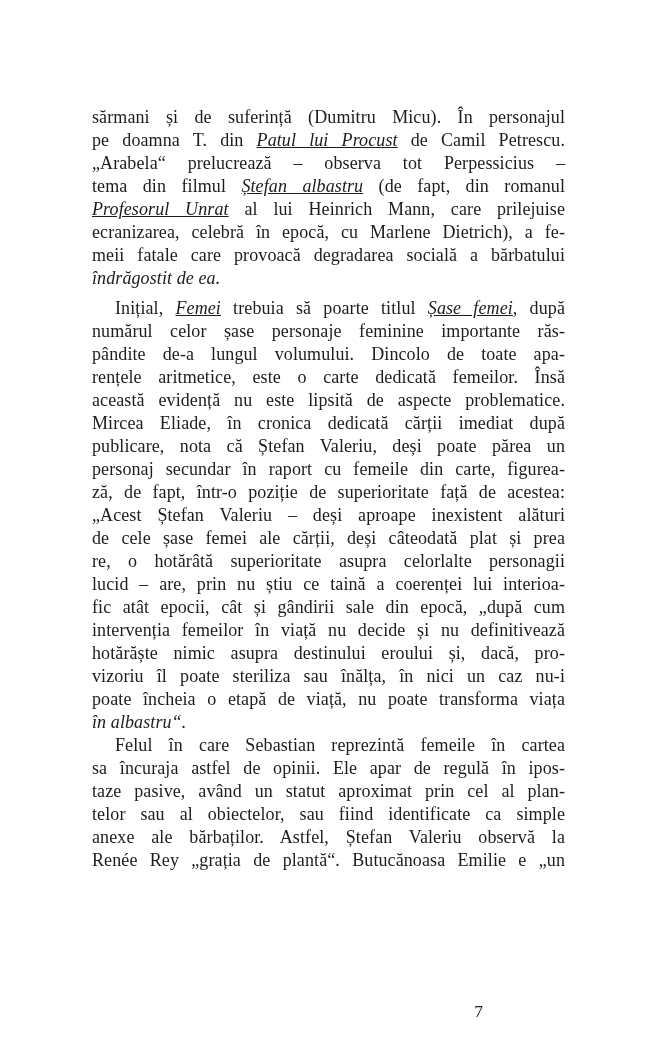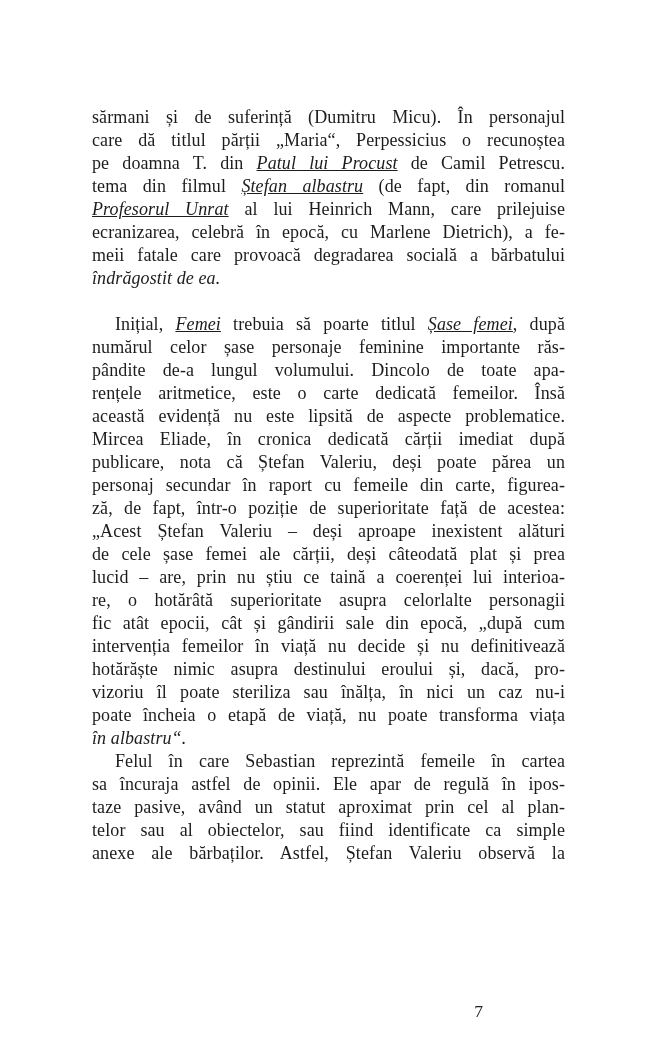--- a/index.html
+++ b/index.html
@@ -16,21 +16,21 @@
     color: #1c1c1c;
     overflow: hidden;
   }
   .text-block {
     position: absolute;
     left: 92px;
     top: 106px;
     width: 473px;
   }
   .para { margin: 0; }
-  .para.gap { margin-top: 23px; }
+  .para.gap { margin-top: 7px; }
   .line {
     font-size: 18px;
     line-height: 23px;
     text-align: justify;
     text-align-last: justify;
     letter-spacing: 0.1px;
   }
   .line.last {
     text-align-last: left;
     font-style: italic;
@@ -52,51 +52,52 @@
     text-align: right;
   }
 </style>
 </head>
 <body>
 
 <div class="page">
   <div class="text-block">
       <div class="para">
         <div class="line"><span>sărmani și de suferință (Dumitru Micu). În personajul</span></div>
-        <div class="line"><span>care dă titlul părții „Maria“, Perpessicius o recunoștea</span></div>
         <div class="line"><span>pe doamna T. din </span><em>Patul lui Procust</em><span> de Camil Petrescu.</span></div>
+        <div class="line"><span>„Arabela“ prelucrează – observa tot Perpessicius –</span></div>
         <div class="line"><span>tema din filmul </span><em>Ștefan albastru</em><span> (de fapt, din romanul</span></div>
         <div class="line"><em>Profesorul Unrat</em><span> al lui Heinrich Mann, care prilejuise</span></div>
         <div class="line"><span>ecranizarea, celebră în epocă, cu Marlene Dietrich), a fe-</span></div>
         <div class="line"><span>meii fatale care provoacă degradarea socială a bărbatului</span></div>
         <div class="line last"><span>îndrăgostit de ea.</span></div>
       </div>
       <div class="para gap">
         <div class="line indent"><span>Inițial, </span><em>Femei</em><span> trebuia să poarte titlul </span><em>Șase femei</em><span>, după</span></div>
         <div class="line"><span>numărul celor șase personaje feminine importante răs-</span></div>
         <div class="line"><span>pândite de-a lungul volumului. Dincolo de toate apa-</span></div>
         <div class="line"><span>rențele aritmetice, este o carte dedicată femeilor. Însă</span></div>
         <div class="line"><span>această evidență nu este lipsită de aspecte problematice.</span></div>
         <div class="line"><span>Mircea Eliade, în cronica dedicată cărții imediat după</span></div>
         <div class="line"><span>publicare, nota că Ștefan Valeriu, deși poate părea un</span></div>
         <div class="line"><span>personaj secundar în raport cu femeile din carte, figurea-</span></div>
         <div class="line"><span>ză, de fapt, într-o poziție de superioritate față de acestea:</span></div>
         <div class="line"><span>„Acest Ștefan Valeriu – deși aproape inexistent alături</span></div>
         <div class="line"><span>de cele șase femei ale cărții, deși câteodată plat și prea</span></div>
+        <div class="line"><span>re, o hotărâtă superioritate asupra celorlalte personagii</span></div>
         <div class="line"><span>lucid – are, prin nu știu ce taină a coerenței lui interioa-</span></div>
-        <div class="line"><span>re, o hotărâtă superioritate asupra celorlalte personagii</span></div>
         <div class="line"><span>fic atât epocii, cât și gândirii sale din epocă, „după cum</span></div>
         <div class="line"><span>intervenția femeilor în viață nu decide și nu definitivează</span></div>
         <div class="line"><span>hotărăște nimic asupra destinului eroului și, dacă, pro-</span></div>
         <div class="line"><span>vizoriu îl poate steriliza sau înălța, în nici un caz nu-i</span></div>
         <div class="line"><span>poate încheia o etapă de viață, nu poate transforma viața</span></div>
         <div class="line last"><span>în albastru“.</span></div>
       </div>
       <div class="para">
         <div class="line indent"><span>Felul în care Sebastian reprezintă femeile în cartea</span></div>
         <div class="line"><span>sa încuraja astfel de opinii. Ele apar de regulă în ipos-</span></div>
         <div class="line"><span>taze pasive, având un statut aproximat prin cel al plan-</span></div>
         <div class="line"><span>telor sau al obiectelor, sau fiind identificate ca simple</span></div>
         <div class="line"><span>anexe ale bărbaților. Astfel, Ștefan Valeriu observă la</span></div>
+        <div class="line"><span>Renée Rey „grația de plantă“. Butucănoasa Emilie e „un</span></div>
       </div>
     </div>
   <div class="page-number">7</div>
 </div>
 
 </body></html>

